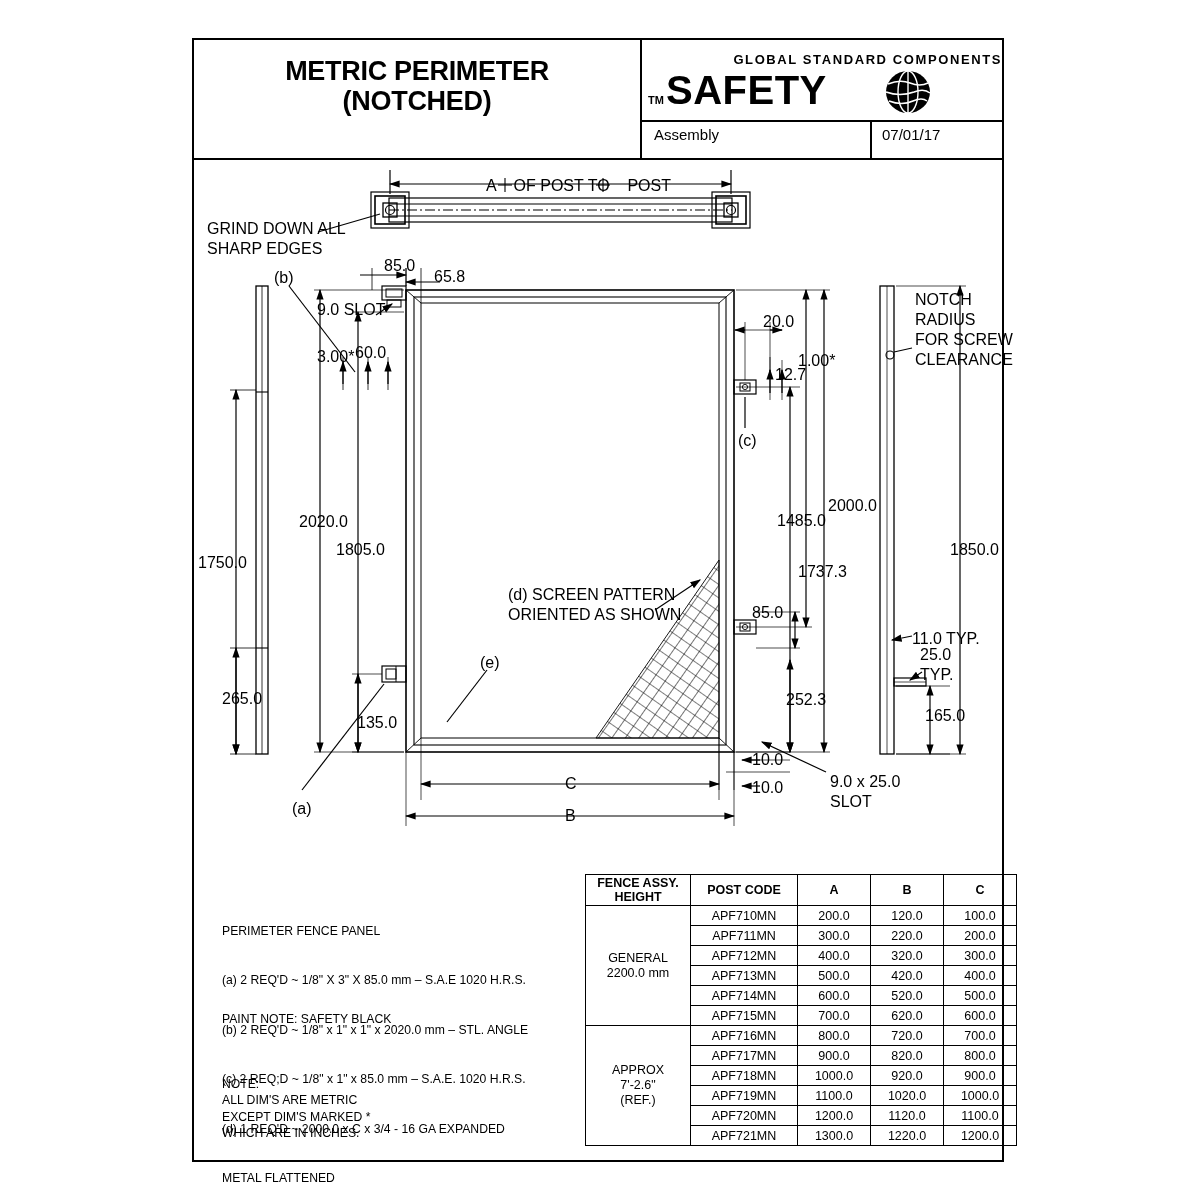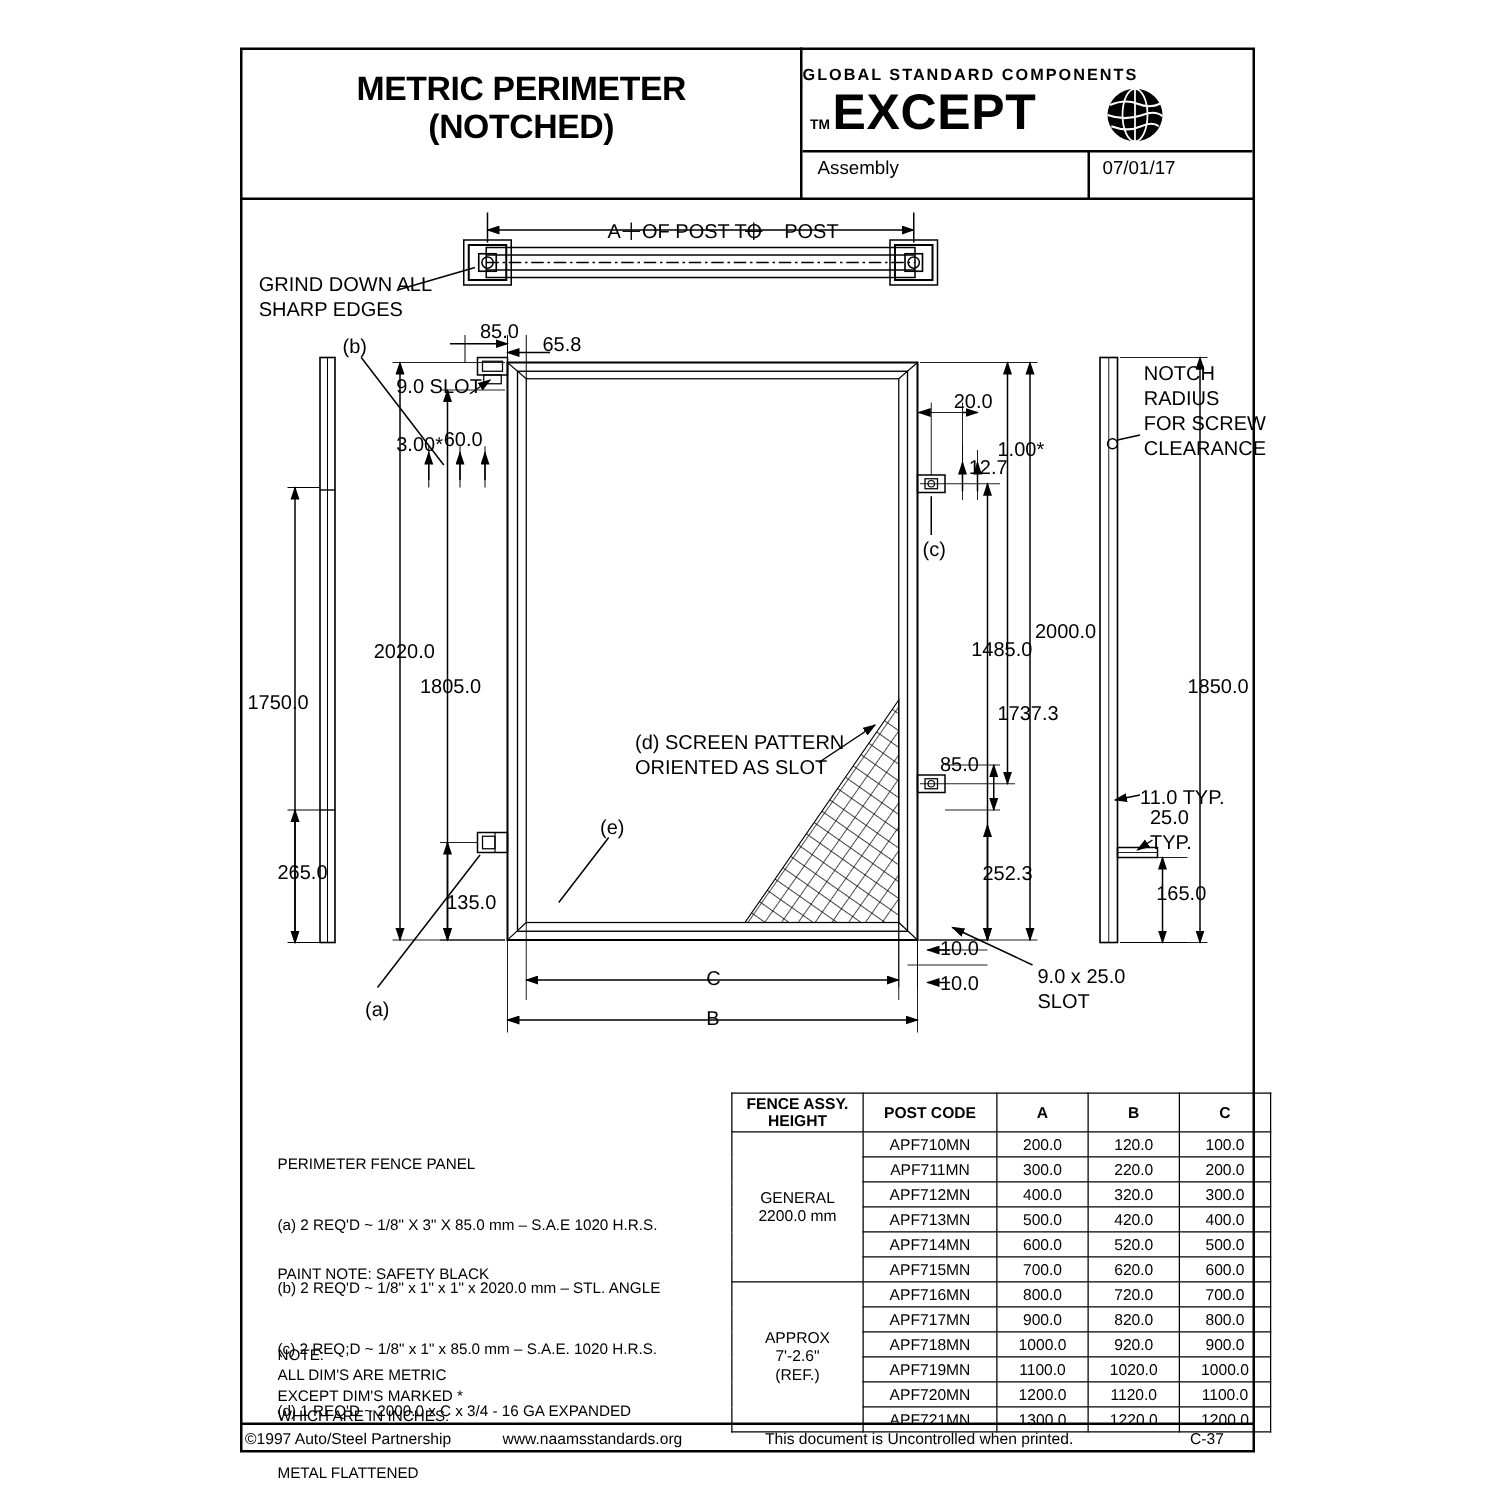--- a/index.html
+++ b/index.html
@@ -61,21 +61,21 @@
     left: 450px;
     top: 0px;
     width: 360px;
     height: 122px;
   }
   .brand-top {
     position: absolute;
     left: 0px;
     top: 14px;
     width: 360px;
-    text-align: left;
+    text-align: right;
     font-size: 13px;
     font-weight: bold;
     letter-spacing: 1.6px;
   }
   .brand-tm {
     position: absolute;
     left: 6px;
     top: 56px;
     font-size: 11px;
     font-weight: bold;
@@ -215,21 +215,21 @@
 
   <div class="title-block">
     <div class="title-left">
       <div>METRIC PERIMETER</div>
       <div>(NOTCHED)</div>
     </div>
     <div class="title-div"></div>
     <div class="brandbox">
       <div class="brand-top">GLOBAL STANDARD COMPONENTS</div>
       <div class="brand-tm">TM</div>
-      <div class="brand-name">EXCEPT</div>
+      <div class="brand-name">SAFETY</div>
       <svg class="globe" viewBox="0 0 56 44">
         <ellipse cx="28" cy="22" rx="22" ry="21" fill="#000"></ellipse>
         <path d="M8 14 Q20 9 30 13 Q40 17 48 13" stroke="#fff" stroke-width="1.6" fill="none"></path>
         <path d="M6 22 Q20 27 34 22 Q44 18 50 23" stroke="#fff" stroke-width="1.6" fill="none"></path>
         <path d="M9 31 Q22 36 33 31 Q42 27 47 31" stroke="#fff" stroke-width="1.6" fill="none"></path>
         <ellipse cx="28" cy="22" rx="10" ry="21" stroke="#fff" stroke-width="1.4" fill="none"></ellipse>
         <line x1="28" y1="1" x2="28" y2="43" stroke="#fff" stroke-width="1.4"></line>
       </svg>
       <div class="brand-rule"></div>
       <div class="brand-vrule"></div>
@@ -436,21 +436,21 @@
   <div class="lbl" style="left:355px; top:343px;">60.0</div>
   <div class="lbl" style="left:299px; top:512px;">2020.0</div>
   <div class="lbl" style="left:336px; top:540px;">1805.0</div>
   <div class="lbl" style="left:198px; top:553px;">1750.0</div>
   <div class="lbl" style="left:222px; top:689px;">265.0</div>
   <div class="lbl" style="left:357px; top:713px;">135.0</div>
   <div class="lbl" style="left:292px; top:799px;">(a)</div>
   <div class="lbl" style="left:480px; top:653px;">(e)</div>
   <div class="lbl" style="left:738px; top:431px;">(c)</div>
   <div class="lbl" style="left:508px; top:585px; white-space:pre;">(d) SCREEN PATTERN
-ORIENTED AS SLOT</div>
+ORIENTED AS SHOWN</div>
   <div class="lbl" style="left:763px; top:312px;">20.0</div>
   <div class="lbl" style="left:775px; top:337px;margin-top:28px;">12.7</div>
   <div class="lbl" style="left:798px; top:351px;">1.00*</div>
   <div class="lbl" style="left:828px; top:496px;">2000.0</div>
   <div class="lbl" style="left:777px; top:511px;">1485.0</div>
   <div class="lbl" style="left:798px; top:562px;">1737.3</div>
   <div class="lbl" style="left:752px; top:603px;">85.0</div>
   <div class="lbl" style="left:786px; top:690px;">252.3</div>
   <div class="lbl" style="left:752px; top:750px;">10.0</div>
   <div class="lbl" style="left:752px; top:778px;">10.0</div>
@@ -572,20 +572,14 @@
     </tr>
     <tr>
       <td>APF721MN</td>
       <td>1300.0</td>
       <td>1220.0</td>
       <td>1200.0</td>
     </tr>
   </tbody>
     </table>
 
-  <div class="footer">
-    <span class="f1">©1997 Auto/Steel Partnership</span>
-    <span class="f2">www.naamsstandards.org</span>
-    <span class="f3">This document is Uncontrolled when printed.</span>
-    <span class="f4">C-37</span>
-  </div>
 
 </div>
 
 </body></html>

